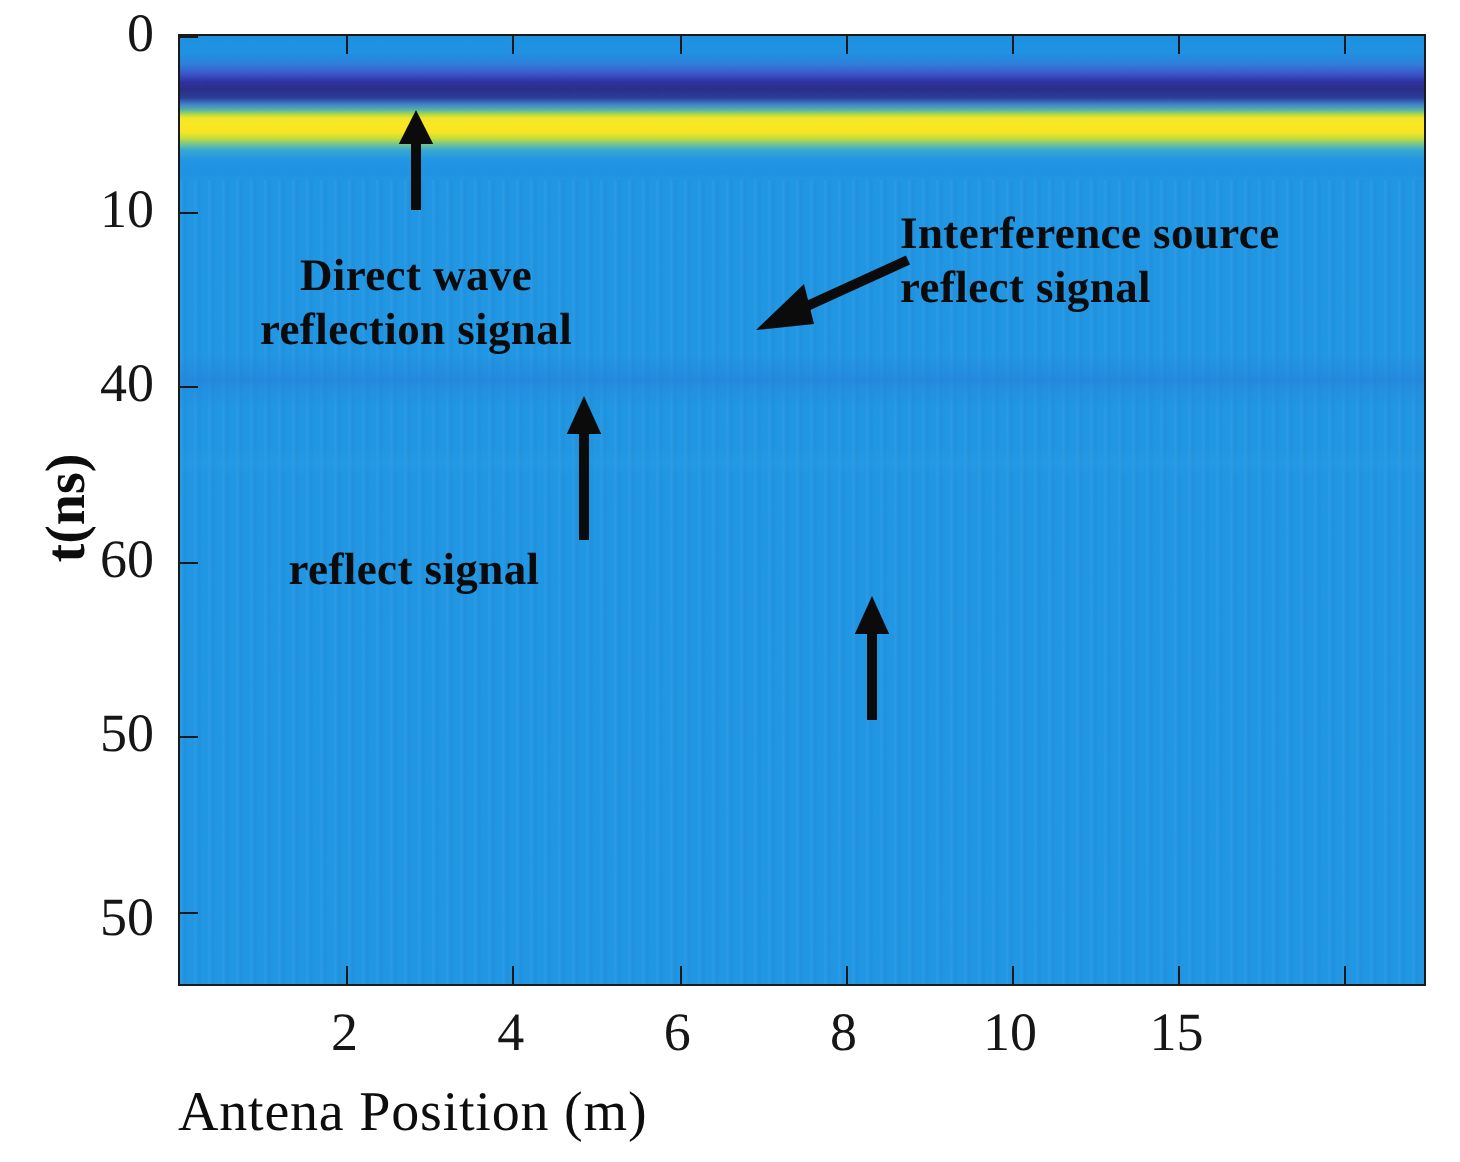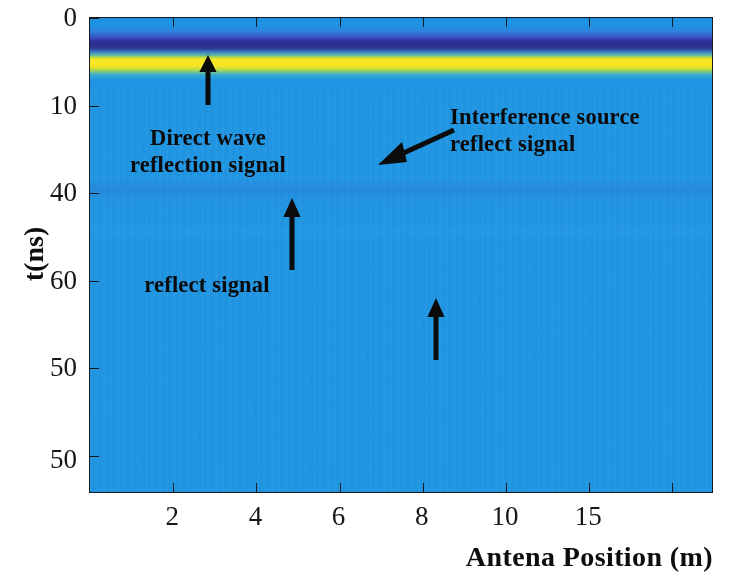--- a/index.html
+++ b/index.html
@@ -113,23 +113,23 @@
     line-height: 1;
     transform: translateX(-50%);
   }
 
   
   #x-axis-title {
     position: absolute;
     left: 89px;
     width: 624px;
     top: 541px;
-    text-align: right;
+    text-align: left;
     font-size: 28px;
-    font-weight: bold;
+    font-weight: normal;
     color: #0d0d0d;
     letter-spacing: 0.4px;
   }
   #y-axis-title {
     position: absolute;
     left: -26px;
     top: 238px;
     width: 120px;
     text-align: center;
     font-size: 28px;

